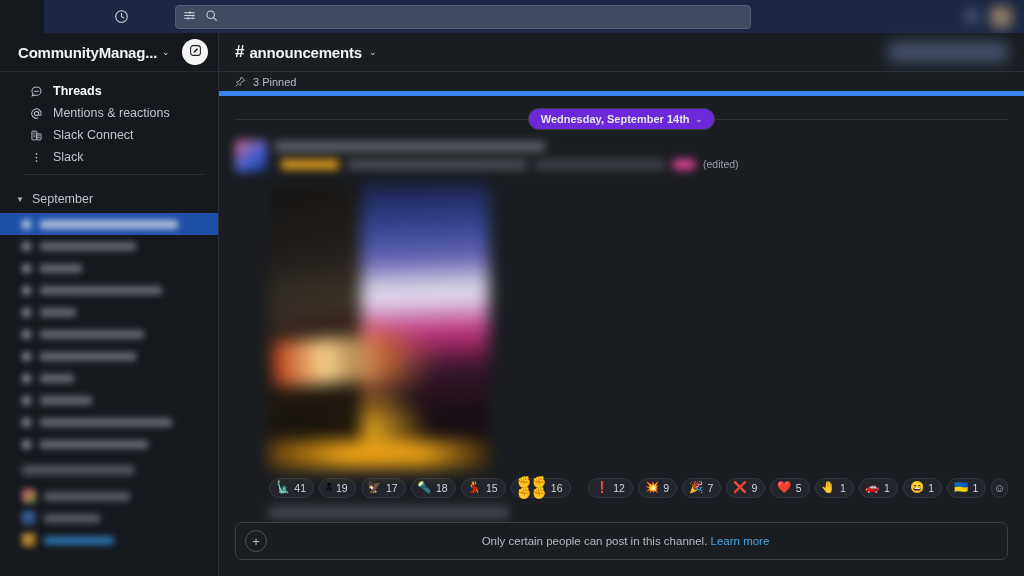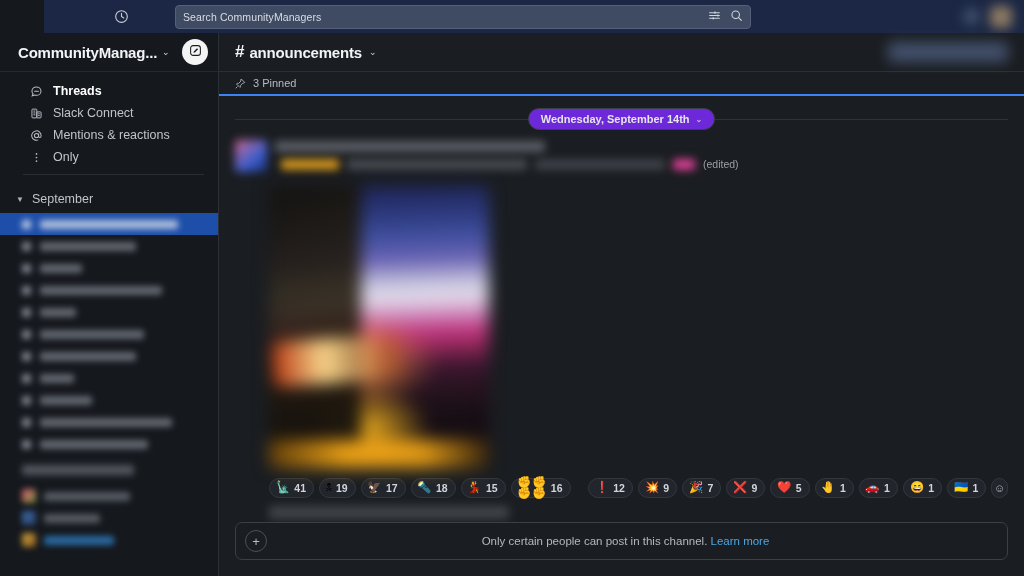--- a/index.html
+++ b/index.html
@@ -100,21 +100,21 @@
   }
   .ch-title { display: flex; align-items: center; gap: 5px; }
   .ch-title .hash { font-size: 17px; color: #f2f3f5; font-weight: bold; }
   .ch-title .name { font-size: 15px; color: #f2f3f5; font-weight: bold; letter-spacing: -.2px; }
   .ch-title .chev { font-size: 9px; color: #cfd3d9; margin-left: 2px; }
   .ch-header-right { width: 120px; height: 26px; display:flex; gap:6px; align-items:center; }
   .hr-blur { flex:1; height: 20px; background: #4a5a7a; border-radius: 4px; filter: blur(7px); opacity:.85;}
 
   .pinned-bar {
     height: 24px; flex: 0 0 24px; display: flex; align-items: center;
-    gap: 7px; padding-left: 16px; border-bottom: 2px solid #3b82f6;
+    gap: 7px; padding-left: 16px; border-bottom: 5px solid #3b82f6;
     color: #b6bbc3; font-size: 11px;
   }
   .pin-ico { color: #b6bbc3; display: flex; align-items: center; }
 
   .msgscroll { flex: 1; overflow: hidden; position: relative; padding-top: 6px; }
 
   .date-div { position: relative; height: 26px; display: flex; align-items: center; justify-content: center; margin: 4px 0 6px 0; }
   .date-div::before {
     content: ""; position: absolute; left: 16px; right: 16px; top: 50%; height: 1px; background: #2e3339;
   }
@@ -164,21 +164,21 @@
     background: linear-gradient(90deg, rgba(150,95,10,.6), rgba(243,166,22,.95) 35%, rgba(243,166,22,.9) 70%, rgba(90,58,10,.5));
   }
 
   .reactions { display: flex; align-items: center; gap: 5px; margin: 10px 0 0 34px; flex-wrap: nowrap; }
   .rx {
     height: 20px; display: inline-flex; align-items: center; gap: 4px;
     background: #22262c; border: 1px solid #33383f; border-radius: 11px;
     padding: 0 7px 0 6px;
   }
   .rx .em { font-size: 11.5px; line-height: 1; display:flex; }
-  .rx .ct { font-size: 10.5px; color: #d2d6dc; font-weight: bold; }
+  .rx .ct { font-size: 10.5px; color: #d2d6dc; font-weight: normal; }
   .rx-add {
     height: 20px; width: 26px; background: #22262c; border: 1px solid #33383f;
     border-radius: 11px; display: inline-flex; align-items: center; justify-content: center;
     color: #b5bac1; font-size: 11px;
   }
   .rx-group-gap { width: 12px; }
 
   .below-blur { margin: 8px 0 0 34px; width: 240px; height: 13px; background: #6f757e; border-radius: 2px; filter: blur(5px); opacity:.45; }
 
   
@@ -206,21 +206,20 @@
   <div class="topbar">
     <div class="topbar-rail"></div>
     <div class="history-icon">
       <svg width="15" height="15" viewBox="0 0 16 16" fill="none" stroke="currentColor" stroke-width="1.2">
         <circle cx="8" cy="8" r="6.2"></circle>
           <path d="M8 4.6V8l2.4 1.6" stroke-linecap="round"></path>
       </svg>
     </div>
     <div class="search-wrap">
       <div class="searchbox">
-        <span class="ph">Search CommunityManagers</span>
         <span class="s-icons">
           <span>
             <svg width="13" height="13" viewBox="0 0 16 16" fill="none" stroke="currentColor" stroke-width="1.3" stroke-linecap="round">
               <path d="M2 4.5h5M10 4.5h4M2 8h9M13.5 8h.5M2 11.5h3M8 11.5h6"></path>
               <circle cx="8.6" cy="4.5" r="1.3" fill="currentColor" stroke="none"></circle>
               <circle cx="12.2" cy="8" r="1.3" fill="currentColor" stroke="none"></circle>
               <circle cx="6.4" cy="11.5" r="1.3" fill="currentColor" stroke="none"></circle>
             </svg>
           </span>
           <span>
@@ -265,48 +264,48 @@
               <path d="M13.5 7.6c0 2.9-2.5 5.1-5.6 5.1-.8 0-1.5-.1-2.2-.4l-3 1 1-2.6c-.9-.9-1.3-2-1.3-3.1 0-2.9 2.5-5.1 5.5-5.1s5.6 2.2 5.6 5.1z"></path>
               <path d="M5.6 7.6h4.8" stroke-linecap="round"></path>
             </svg>
           </span>
           <span class="lbl">Threads</span>
         </div>
 
 
         <div class="nav-item">
           <span class="ico">
+            <svg width="13" height="13" viewBox="0 0 16 16" fill="none" stroke="currentColor" stroke-width="1.25">
+              <circle cx="8" cy="8" r="2.6"></circle>
+              <path d="M10.6 5.4v3.4c0 1 .7 1.6 1.5 1.6 1 0 1.6-.9 1.6-2.2A5.8 5.8 0 1 0 10.2 13.4"></path>
+            </svg>
+          </span>
+          <span class="lbl">Mentions &amp; reactions</span>
+        </div>
+
+        <div class="nav-item">
+          <span class="ico">
             <svg width="13" height="13" viewBox="0 0 16 16" fill="none" stroke="currentColor" stroke-width="1.2">
               <rect x="2.4" y="2.6" width="6" height="10.8" rx="1"></rect>
               <rect x="8.4" y="6" width="5.2" height="7.4" rx="1"></rect>
               <path d="M4.2 5h2.4M4.2 7.3h2.4M4.2 9.6h2.4M10 8.4h2M10 10.6h2"></path>
             </svg>
           </span>
           <span class="lbl">Slack Connect</span>
-        </div>
-
-        <div class="nav-item">
-          <span class="ico">
-            <svg width="13" height="13" viewBox="0 0 16 16" fill="none" stroke="currentColor" stroke-width="1.25">
-              <circle cx="8" cy="8" r="2.6"></circle>
-              <path d="M10.6 5.4v3.4c0 1 .7 1.6 1.5 1.6 1 0 1.6-.9 1.6-2.2A5.8 5.8 0 1 0 10.2 13.4"></path>
-            </svg>
-          </span>
-          <span class="lbl">Mentions &amp; reactions</span>
         </div>
 
         <div class="nav-item">
           <span class="ico">
             <svg width="13" height="13" viewBox="0 0 16 16" fill="currentColor">
               <circle cx="8" cy="3.6" r="1.05"></circle>
                 <circle cx="8" cy="8" r="1.05"></circle>
                 <circle cx="8" cy="12.4" r="1.05"></circle>
             </svg>
           </span>
-          <span class="lbl">Only</span>
+          <span class="lbl">Slack</span>
         </div>
 
         <div class="nav-sep"></div>
       </div>
 
       <div class="section-head">
         <span class="caret">▼</span>
         <span>September</span>
       </div>
 

